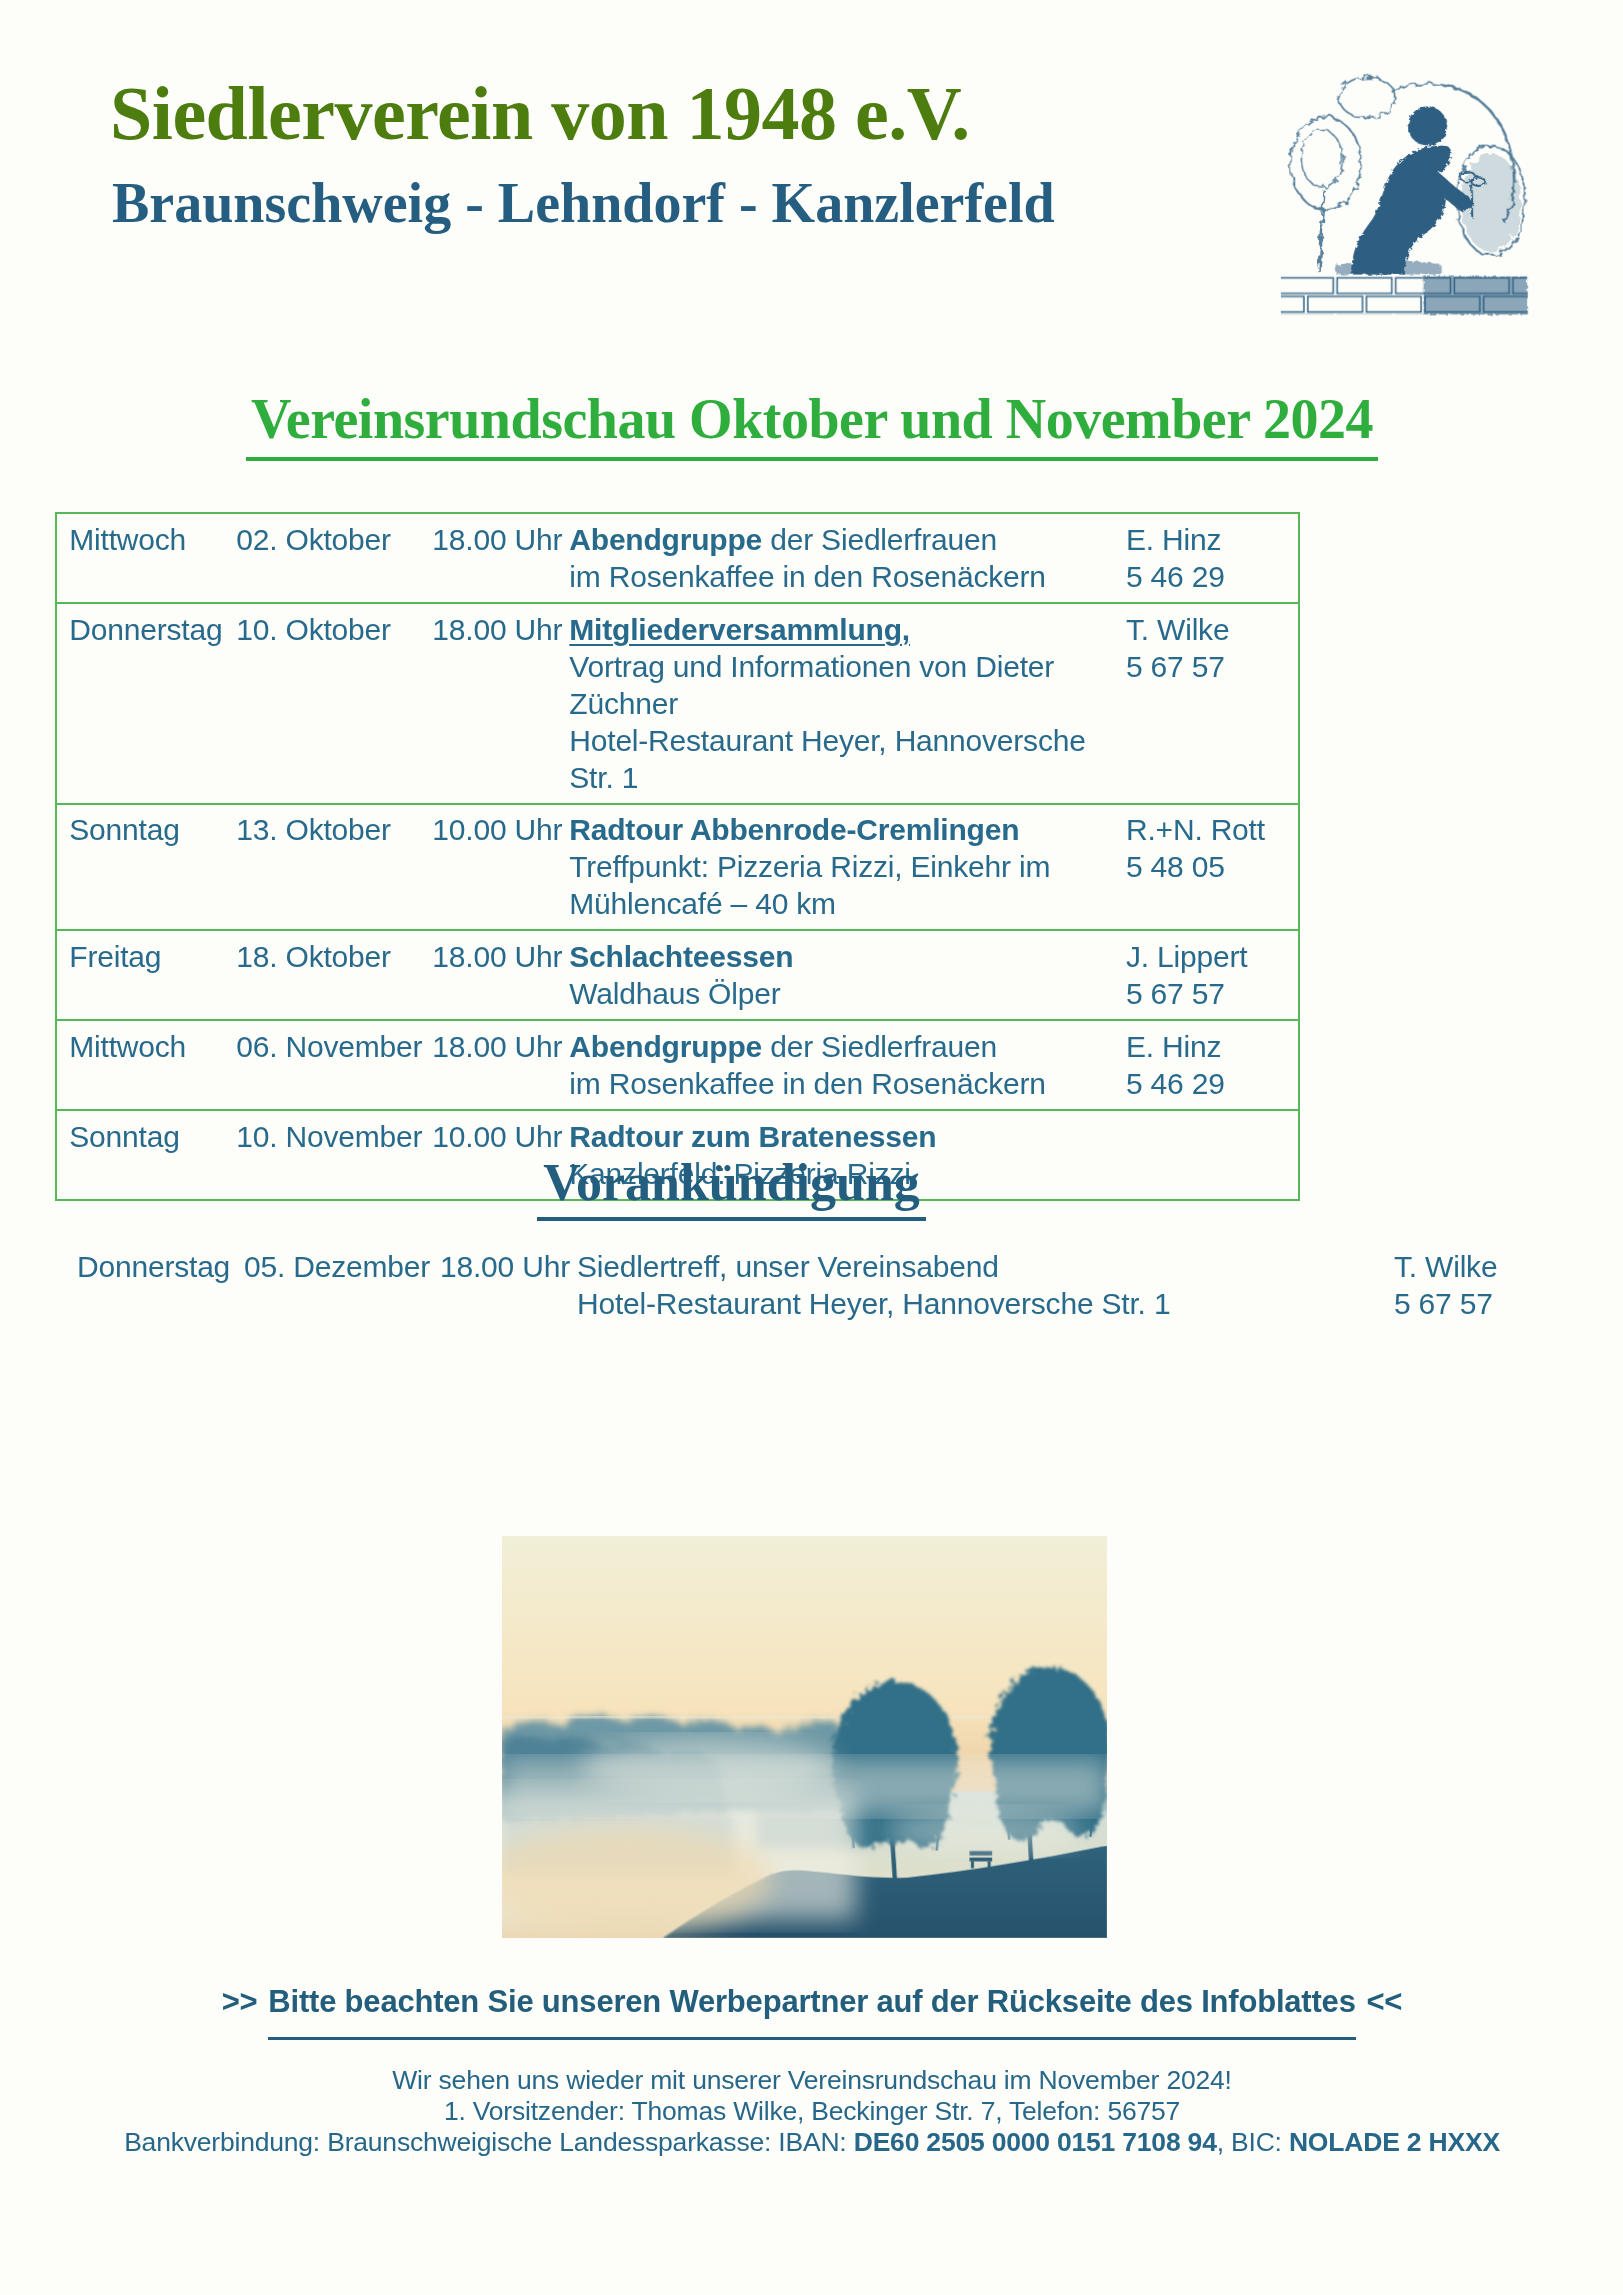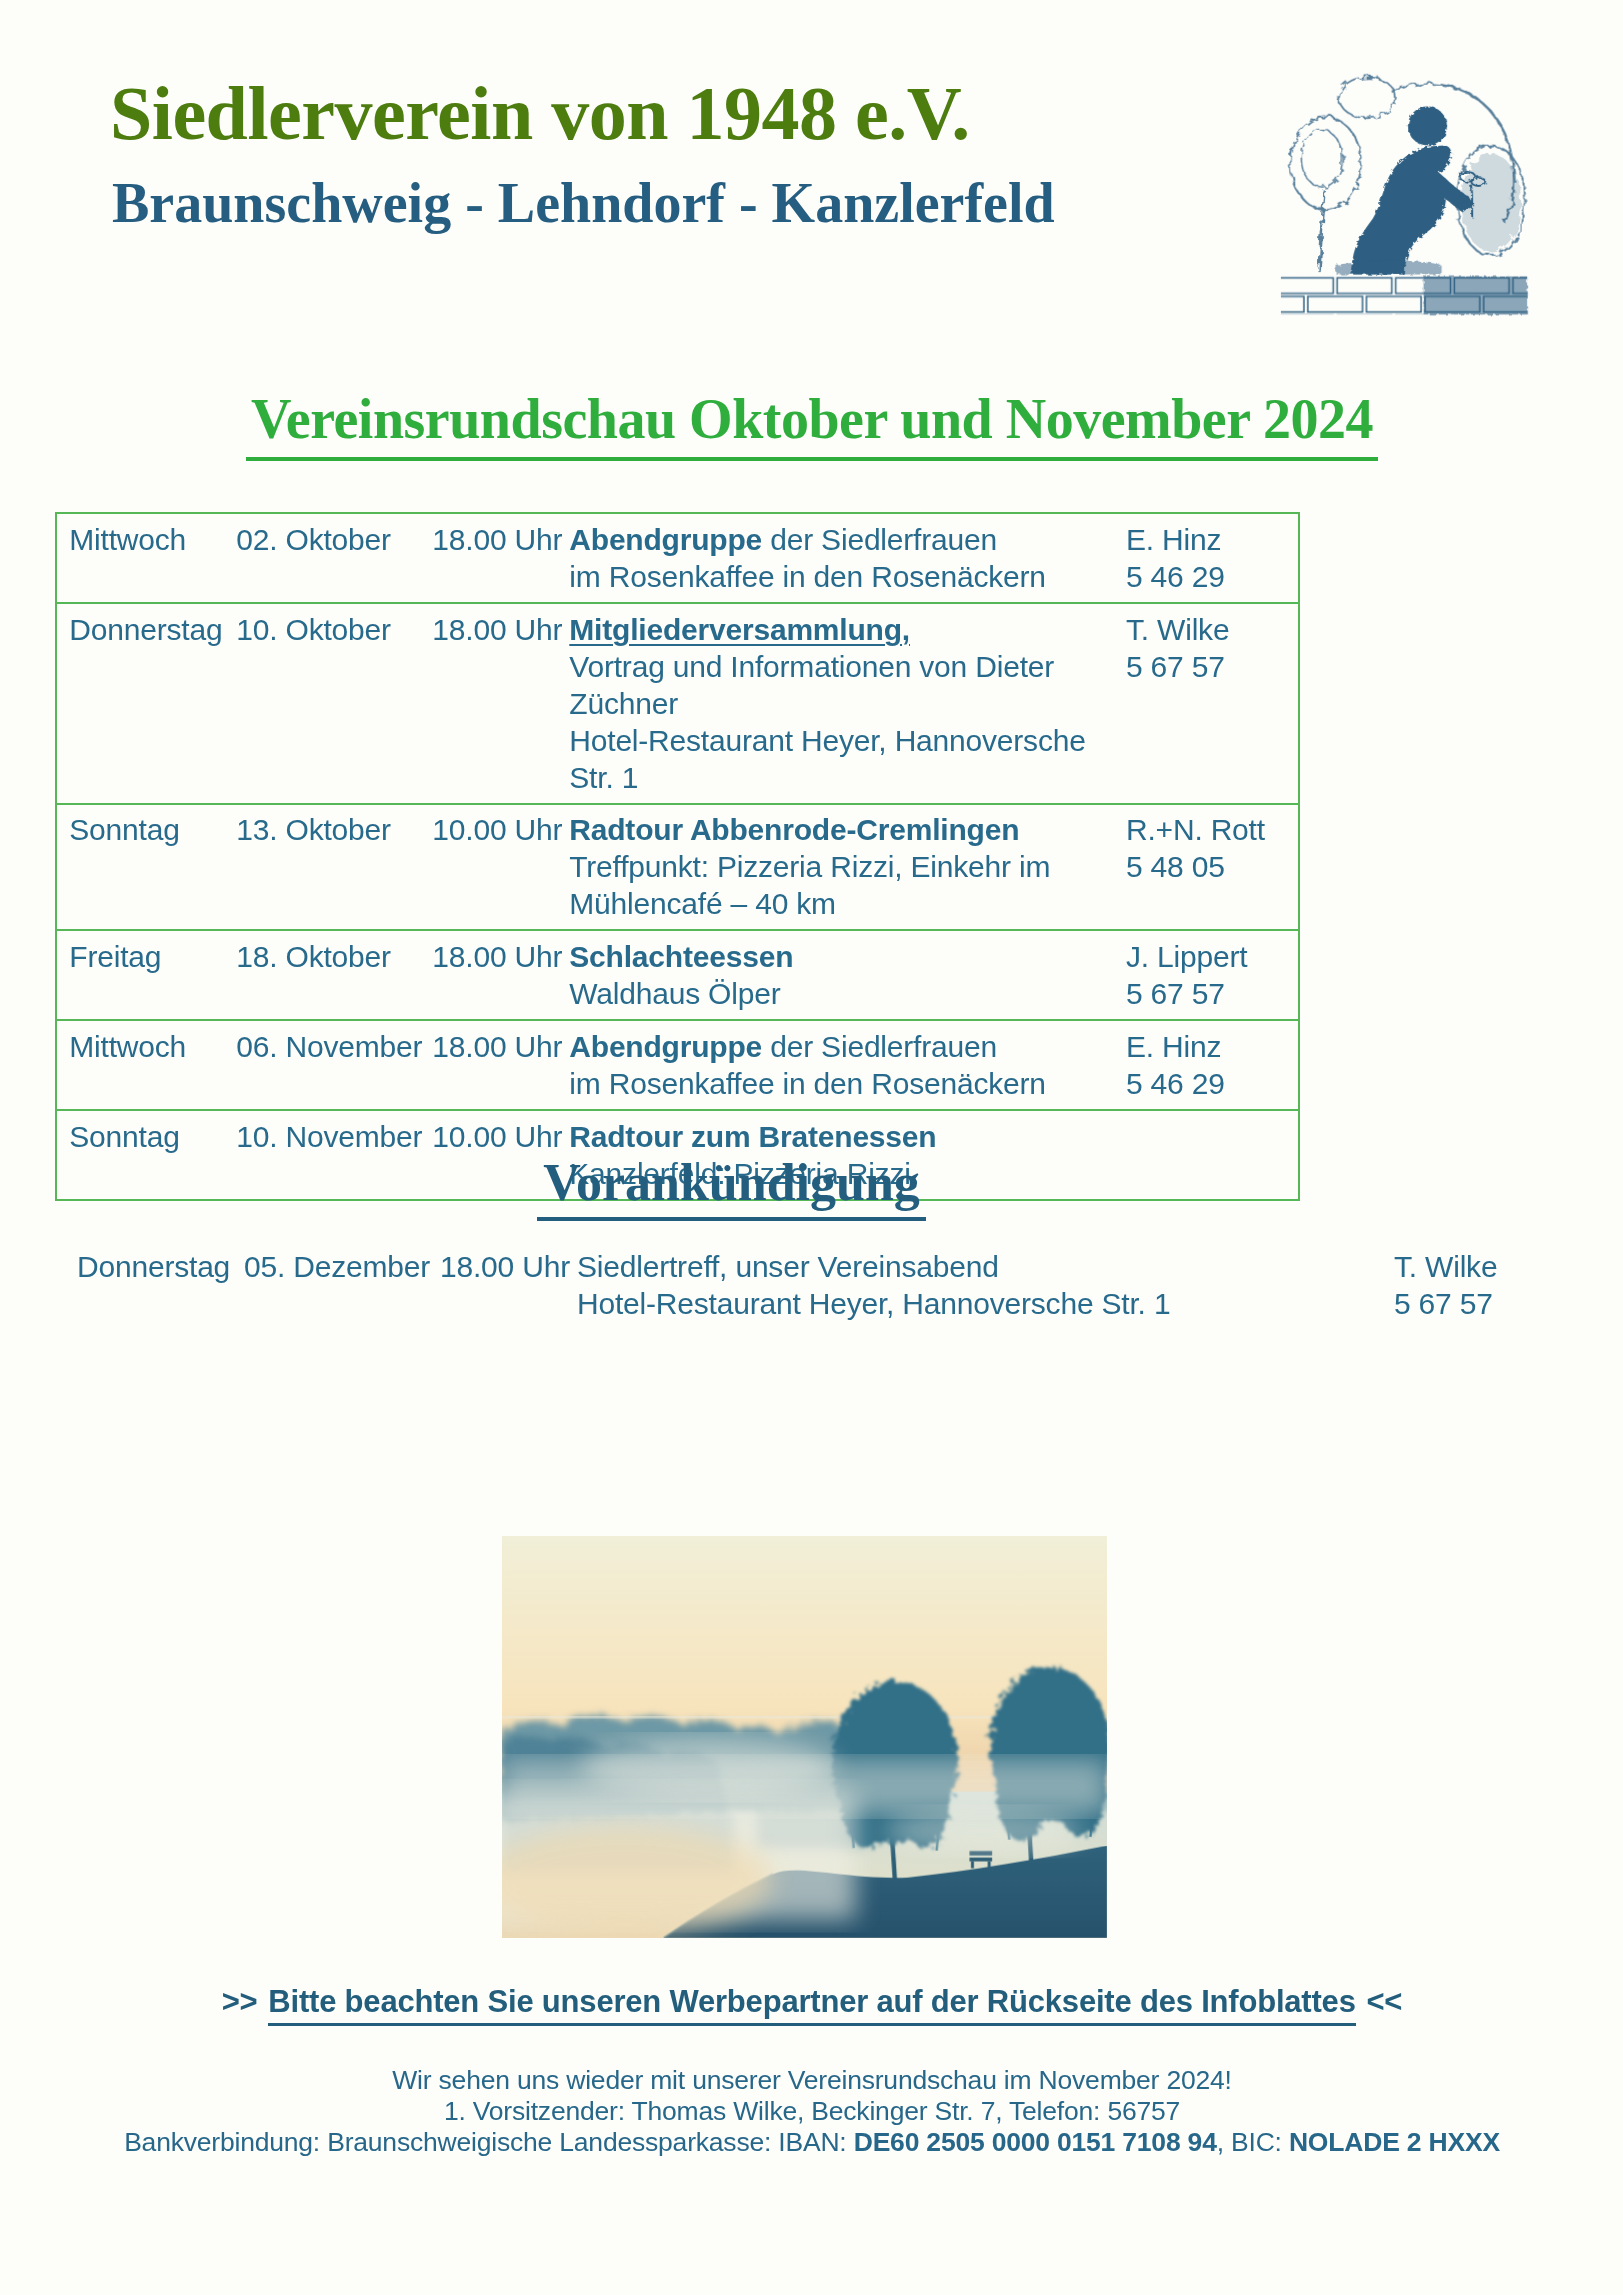--- a/index.html
+++ b/index.html
@@ -67,21 +67,21 @@
     position:absolute;left:0;top:1430px;width:100%;text-align:center;
     font-weight:700;font-size:34px;color:#1f6f8a;letter-spacing:-0.2px;
   }
   
   .photo{position:absolute;left:502px;top:1536px;width:605px;height:402px;}
   
   .notice{
     position:absolute;left:0;top:1984px;width:100%;text-align:center;
     font-weight:700;font-size:31px;color:#235f7d;letter-spacing:-0.2px;white-space:nowrap;
   }
-  .notice .mid{border-bottom:3.4px solid #235f7d;padding-bottom:4px;margin:0 10.8px;}
+  .notice .mid{border-bottom:3.4px solid #235f7d;padding-bottom:18px;margin:0 10.8px;}
   
   .footer{
     position:absolute;left:0;top:2065px;width:100%;text-align:center;
     font-size:26.5px;line-height:31px;color:#27678a;letter-spacing:-0.2px;
   }
   .footer div{white-space:nowrap;}
   .b{font-weight:700;}
 </style>
 </head>
 <body>

